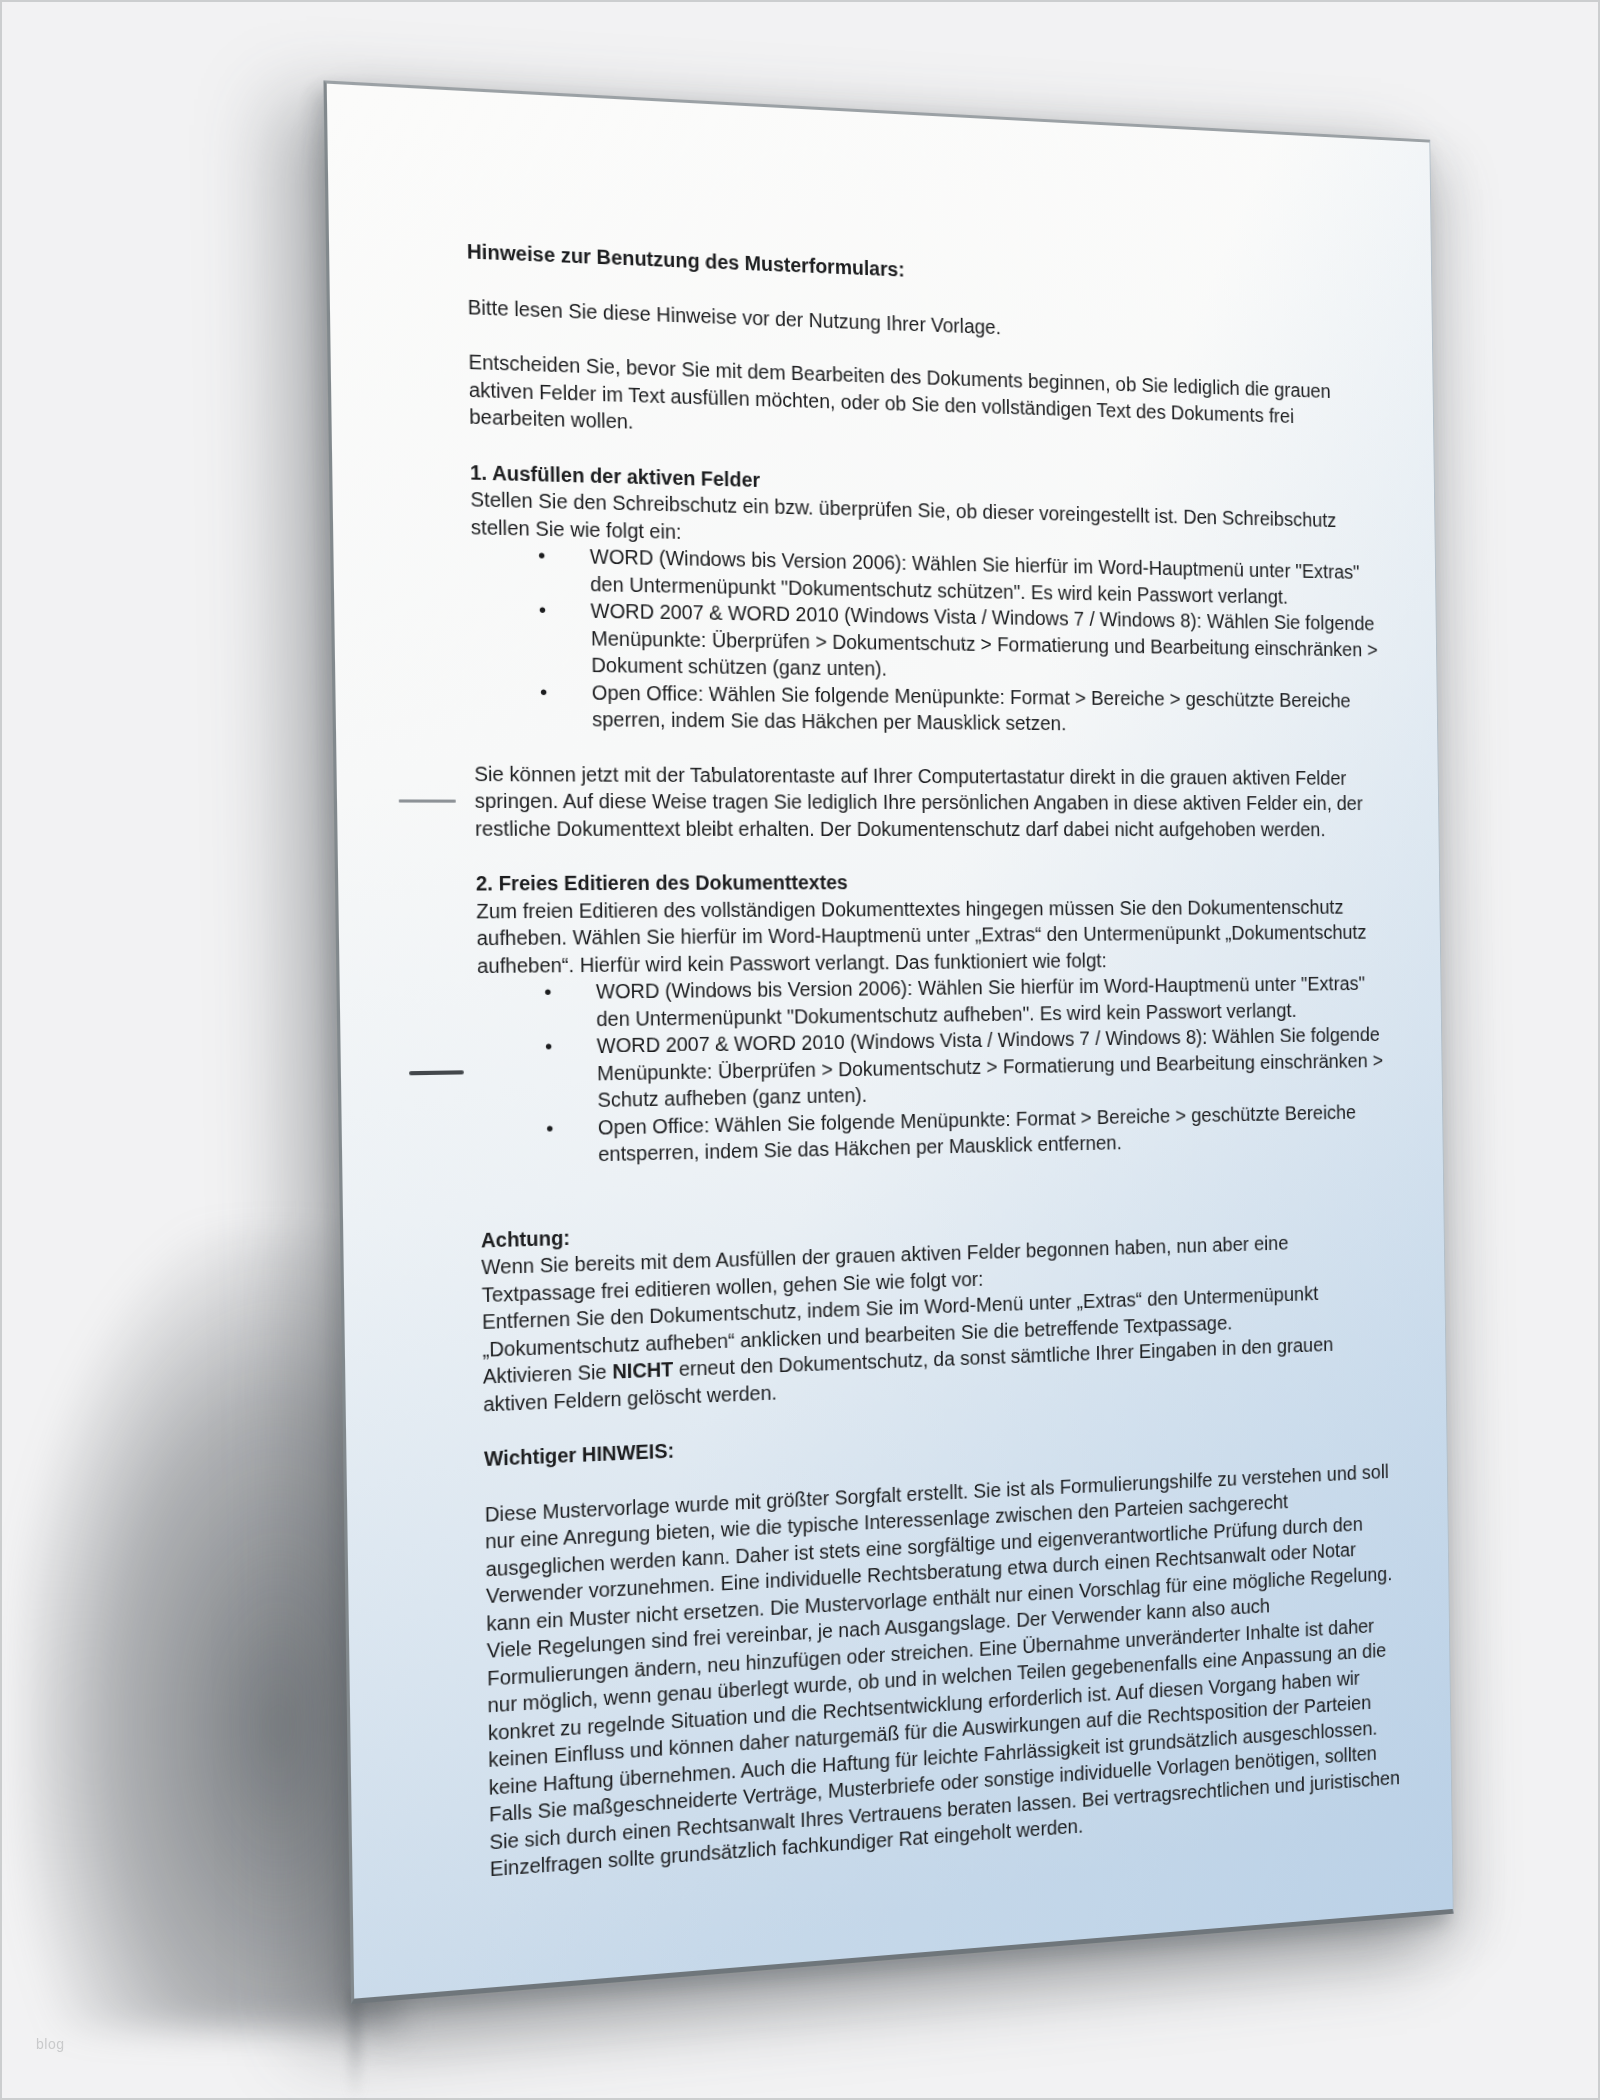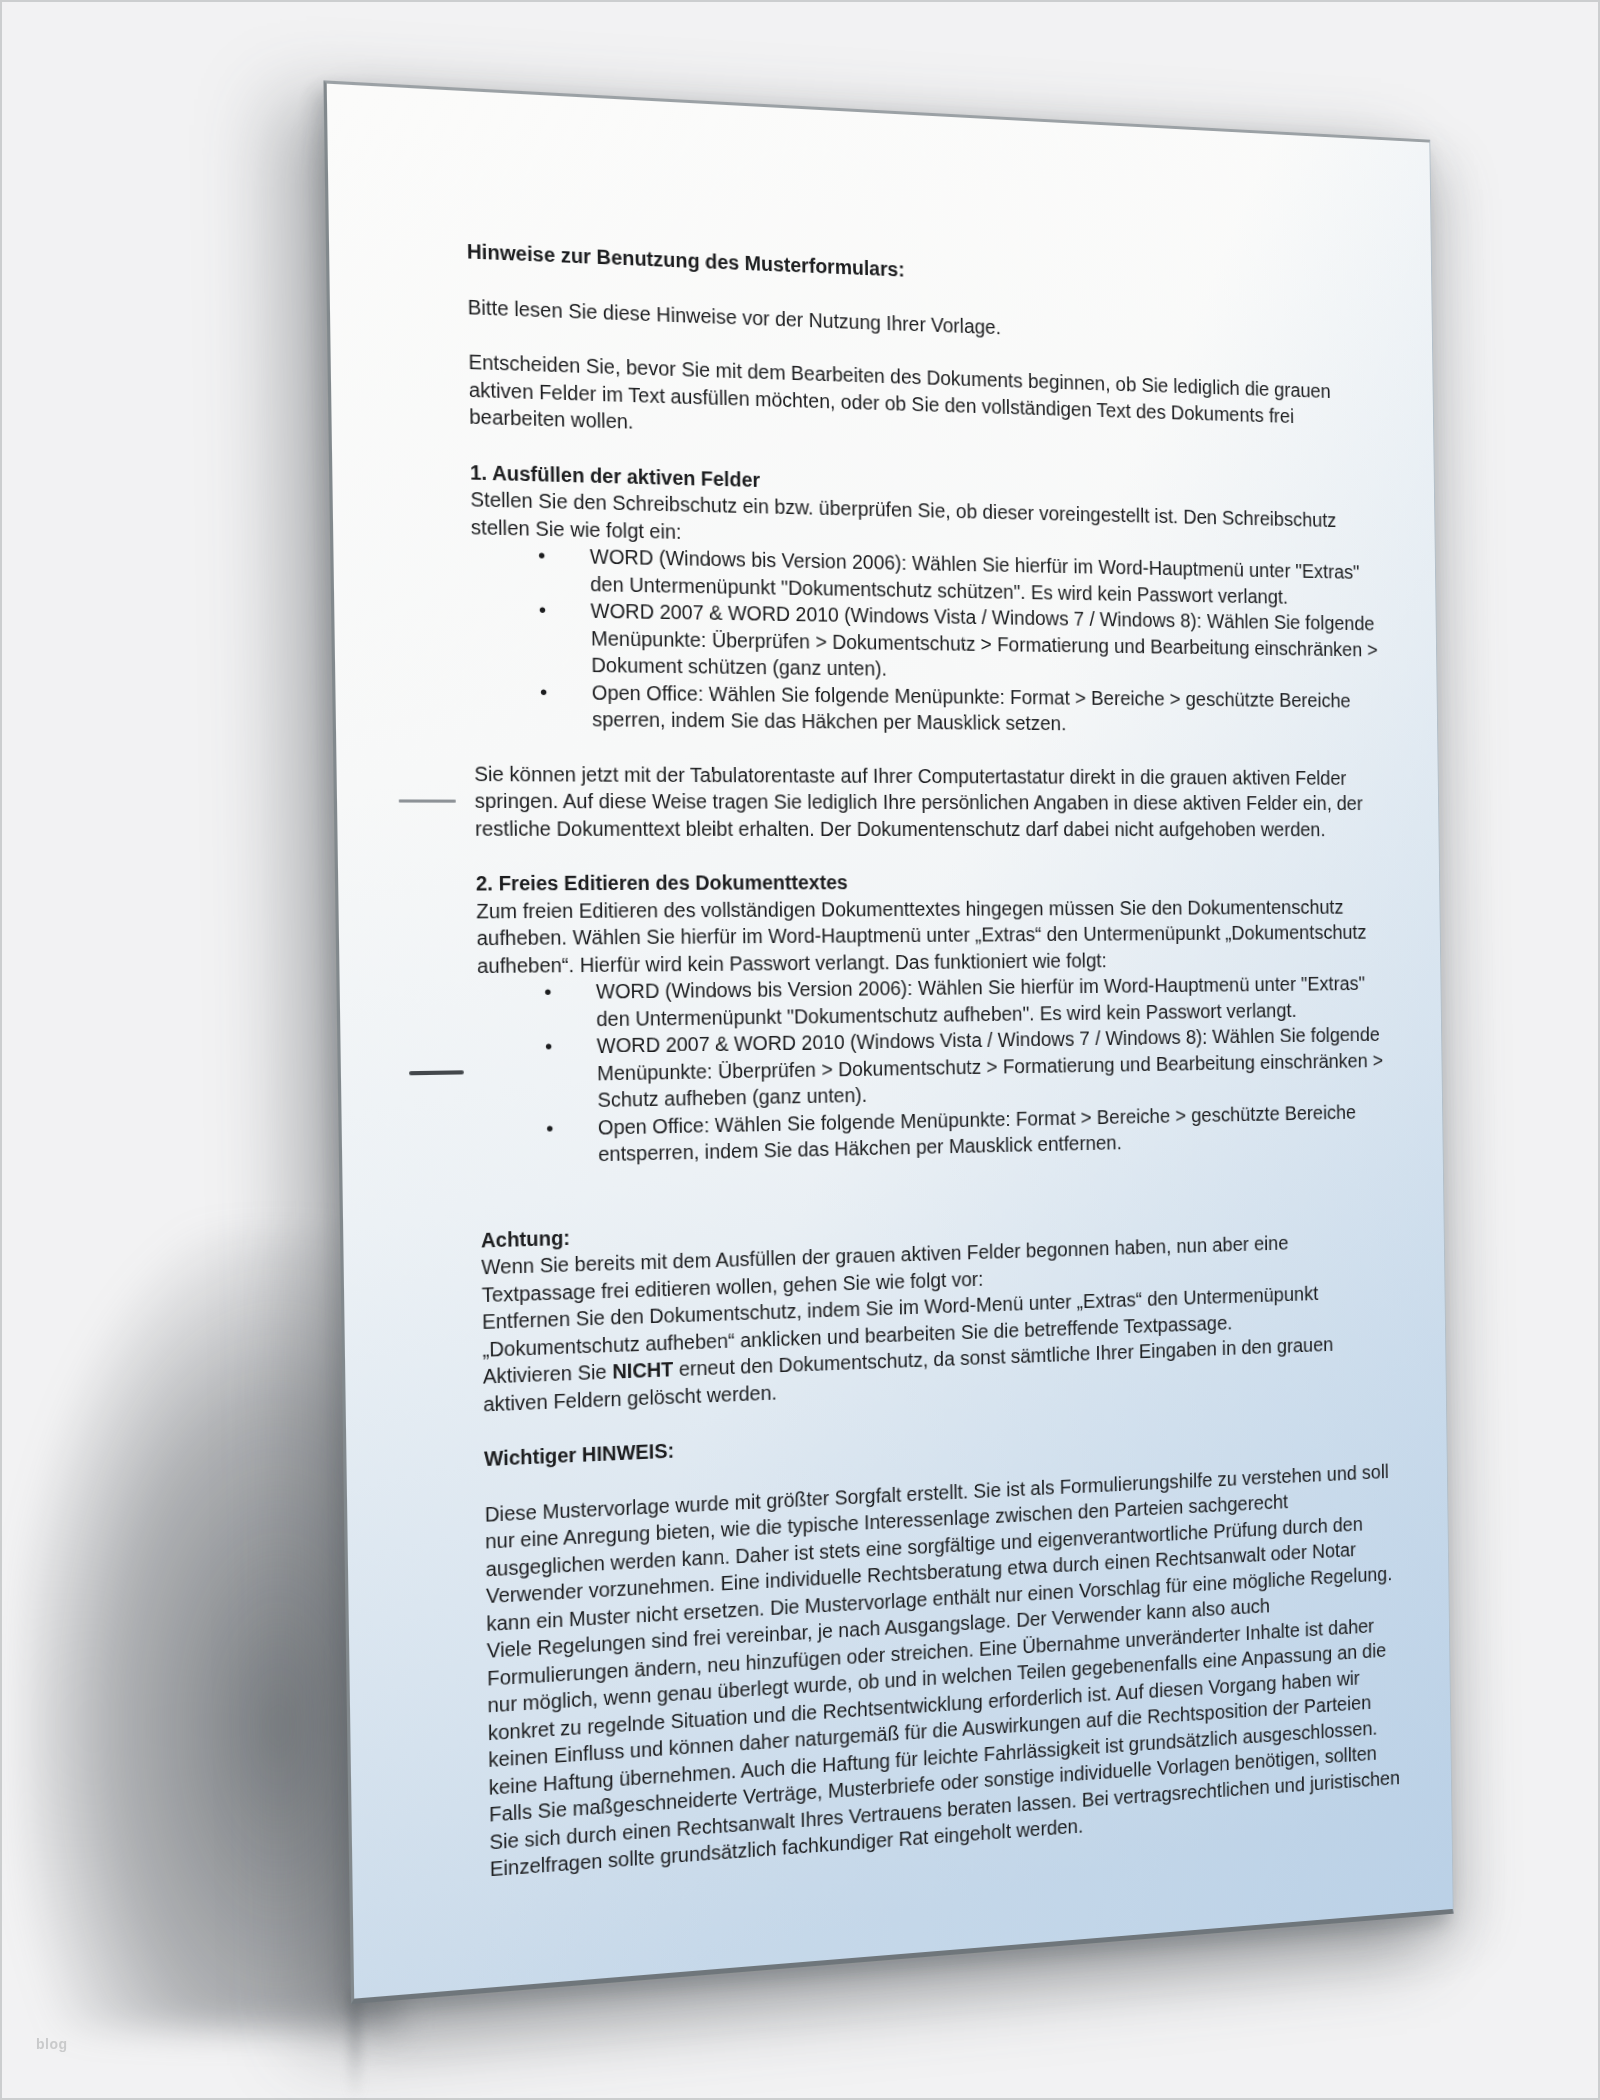--- a/index.html
+++ b/index.html
@@ -70,21 +70,21 @@
   .margin-dash-1{
     position:absolute;left:58px;top:686px;width:54px;height:3px;
     background:#8d9297;border-radius:1px;
   }
   .margin-dash-2{
     position:absolute;left:64px;top:948px;width:52px;height:4px;
     background:#43474b;border-radius:2px;
   }
   .watermark{
     position:absolute;left:36px;top:2036px;
-    color:#c9cacb;font-size:14px;letter-spacing:0.5px;font-weight:bold;
+    color:#c9cacb;font-size:14px;letter-spacing:0.5px;
   }
 </style>
 </head>
 <body>
 
 <div class="canvas-frame"></div>
 
 <div class="cast-shadow"></div>
 <div class="cast-shadow-tail"></div>
 

